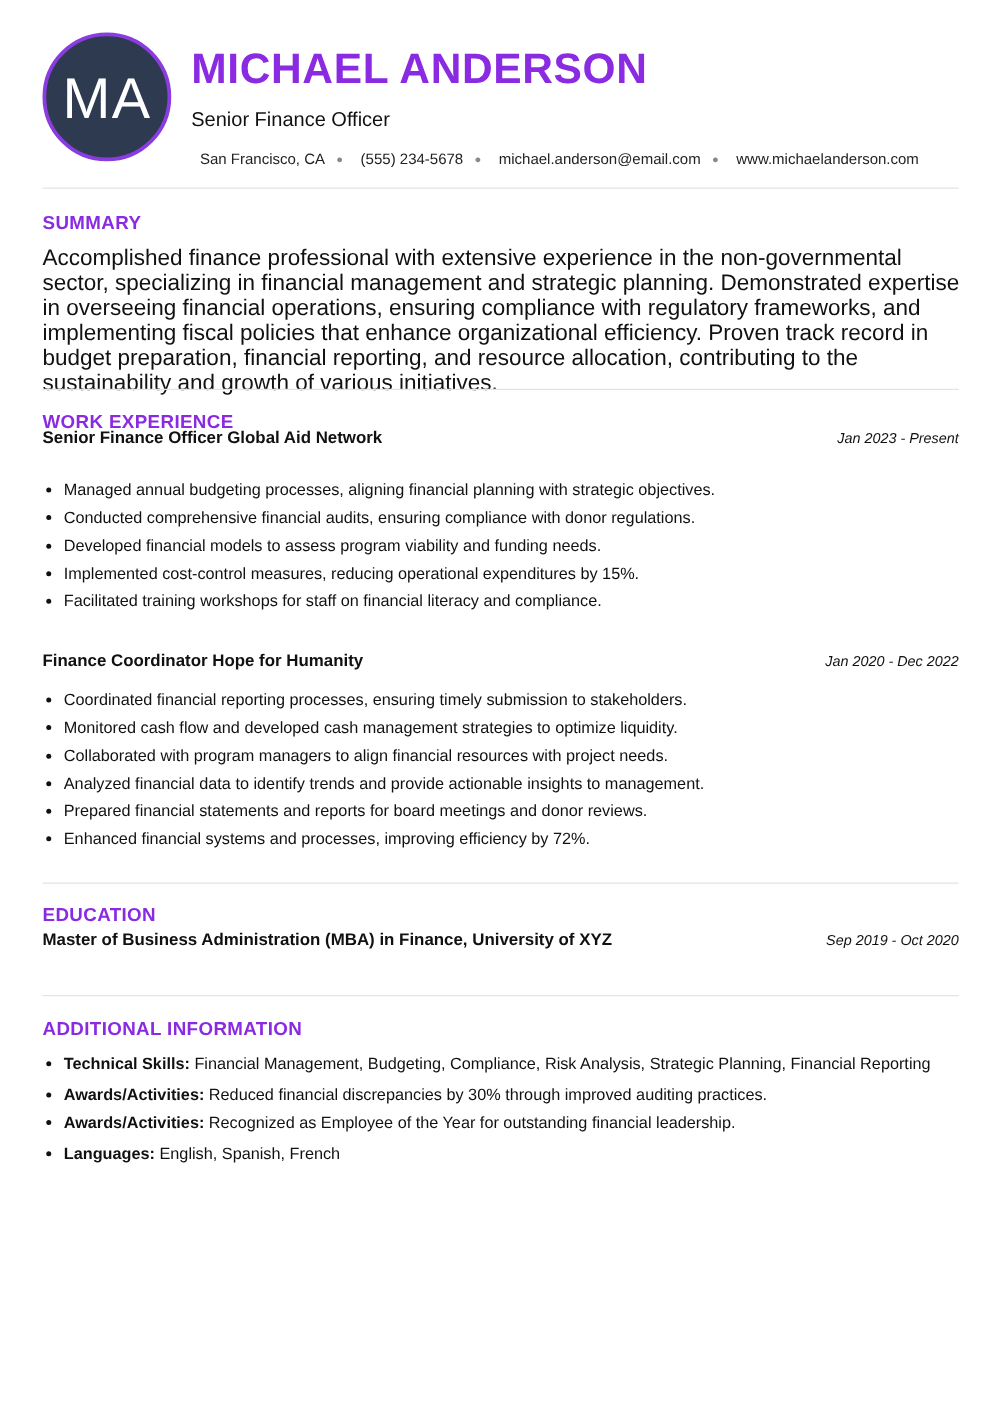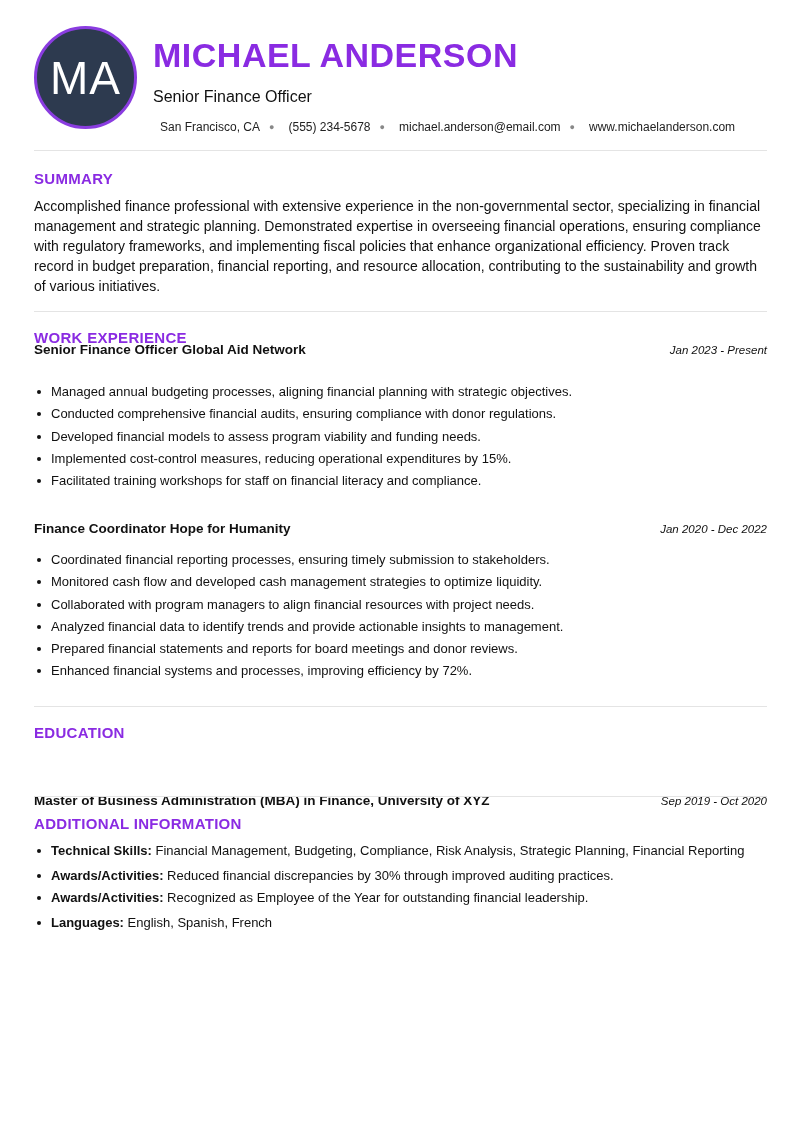--- a/index.html
+++ b/index.html
@@ -12,21 +12,21 @@
 
   .name { position: absolute; left: 153px; top: 36px; font-size: 34px; font-weight: 700; color: #8a2be2; letter-spacing: 0.5px; }
   .title { position: absolute; left: 153px; top: 88px; font-size: 16px; color: #111; }
   .contact { position: absolute; left: 160px; top: 120px; font-size: 12px; color: #222; display: flex; align-items: center; }
   .contact .sep { color: #888; font-size: 9px; margin: 0 14px 0 9px; }
 
   .divider { position: absolute; left: 34px; width: 733px; height: 1px; background: #e4e4e4; }
 
   .sec-title { position: absolute; left: 34px; font-size: 15px; font-weight: 700; color: #8a2be2; letter-spacing: 0.3px; }
 
-  .summary { position: absolute; left: 34px; top: 196px; width: 735px; font-size: 14px; line-height: 20px; color: #111; }
+  .summary { position: absolute; left: 34px; top: 196px; width: 735px; font-size: 18px; line-height: 20px; color: #111; }
 
   .job-head { position: absolute; left: 34px; width: 733px; display: flex; justify-content: space-between; align-items: baseline; }
   .job-head .role { font-size: 13.5px; font-weight: 700; }
   .job-head .date { font-size: 11.5px; font-style: italic; color: #111; }
 
   ul.bullets { position: absolute; left: 34px; list-style: none; }
   ul.bullets li { position: relative; padding-left: 17px; font-size: 13px; height: 22.3px; line-height: 18px; color: #111; white-space: nowrap; }
   ul.bullets li::before { content: ""; position: absolute; left: 3px; top: 7px; width: 4px; height: 4px; border-radius: 50%; background: #111; }
   ul.bullets li b { font-weight: 700; }
 </style>
@@ -82,21 +82,21 @@
     <li>Monitored cash flow and developed cash management strategies to optimize liquidity.</li>
     <li>Collaborated with program managers to align financial resources with project needs.</li>
     <li>Analyzed financial data to identify trends and provide actionable insights to management.</li>
     <li>Prepared financial statements and reports for board meetings and donor reviews.</li>
     <li>Enhanced financial systems and processes, improving efficiency by 72%.</li>
   </ul>
 
   <div class="divider" style="top:706px;"></div>
 
   <div class="sec-title" style="top:724px;">EDUCATION</div>
-  <div class="job-head" style="top:793px;">
+  <div class="job-head" style="top:744px;">
     <span class="role">Master of Business Administration (MBA) in Finance, University of XYZ</span>
     <span class="date">Sep 2019 - Oct 2020</span>
   </div>
 
   <div class="divider" style="top:796px;"></div>
 
   <div class="sec-title" style="top:815px;">ADDITIONAL INFORMATION</div>
   <ul class="bullets" style="top:842px;">
     <li style="height:25px;"><b>Technical Skills:</b><span> Financial Management, Budgeting, Compliance, Risk Analysis, Strategic Planning, Financial Reporting</span></li>
     <li><b>Awards/Activities:</b><span> Reduced financial discrepancies by 30% through improved auditing practices.</span></li>

